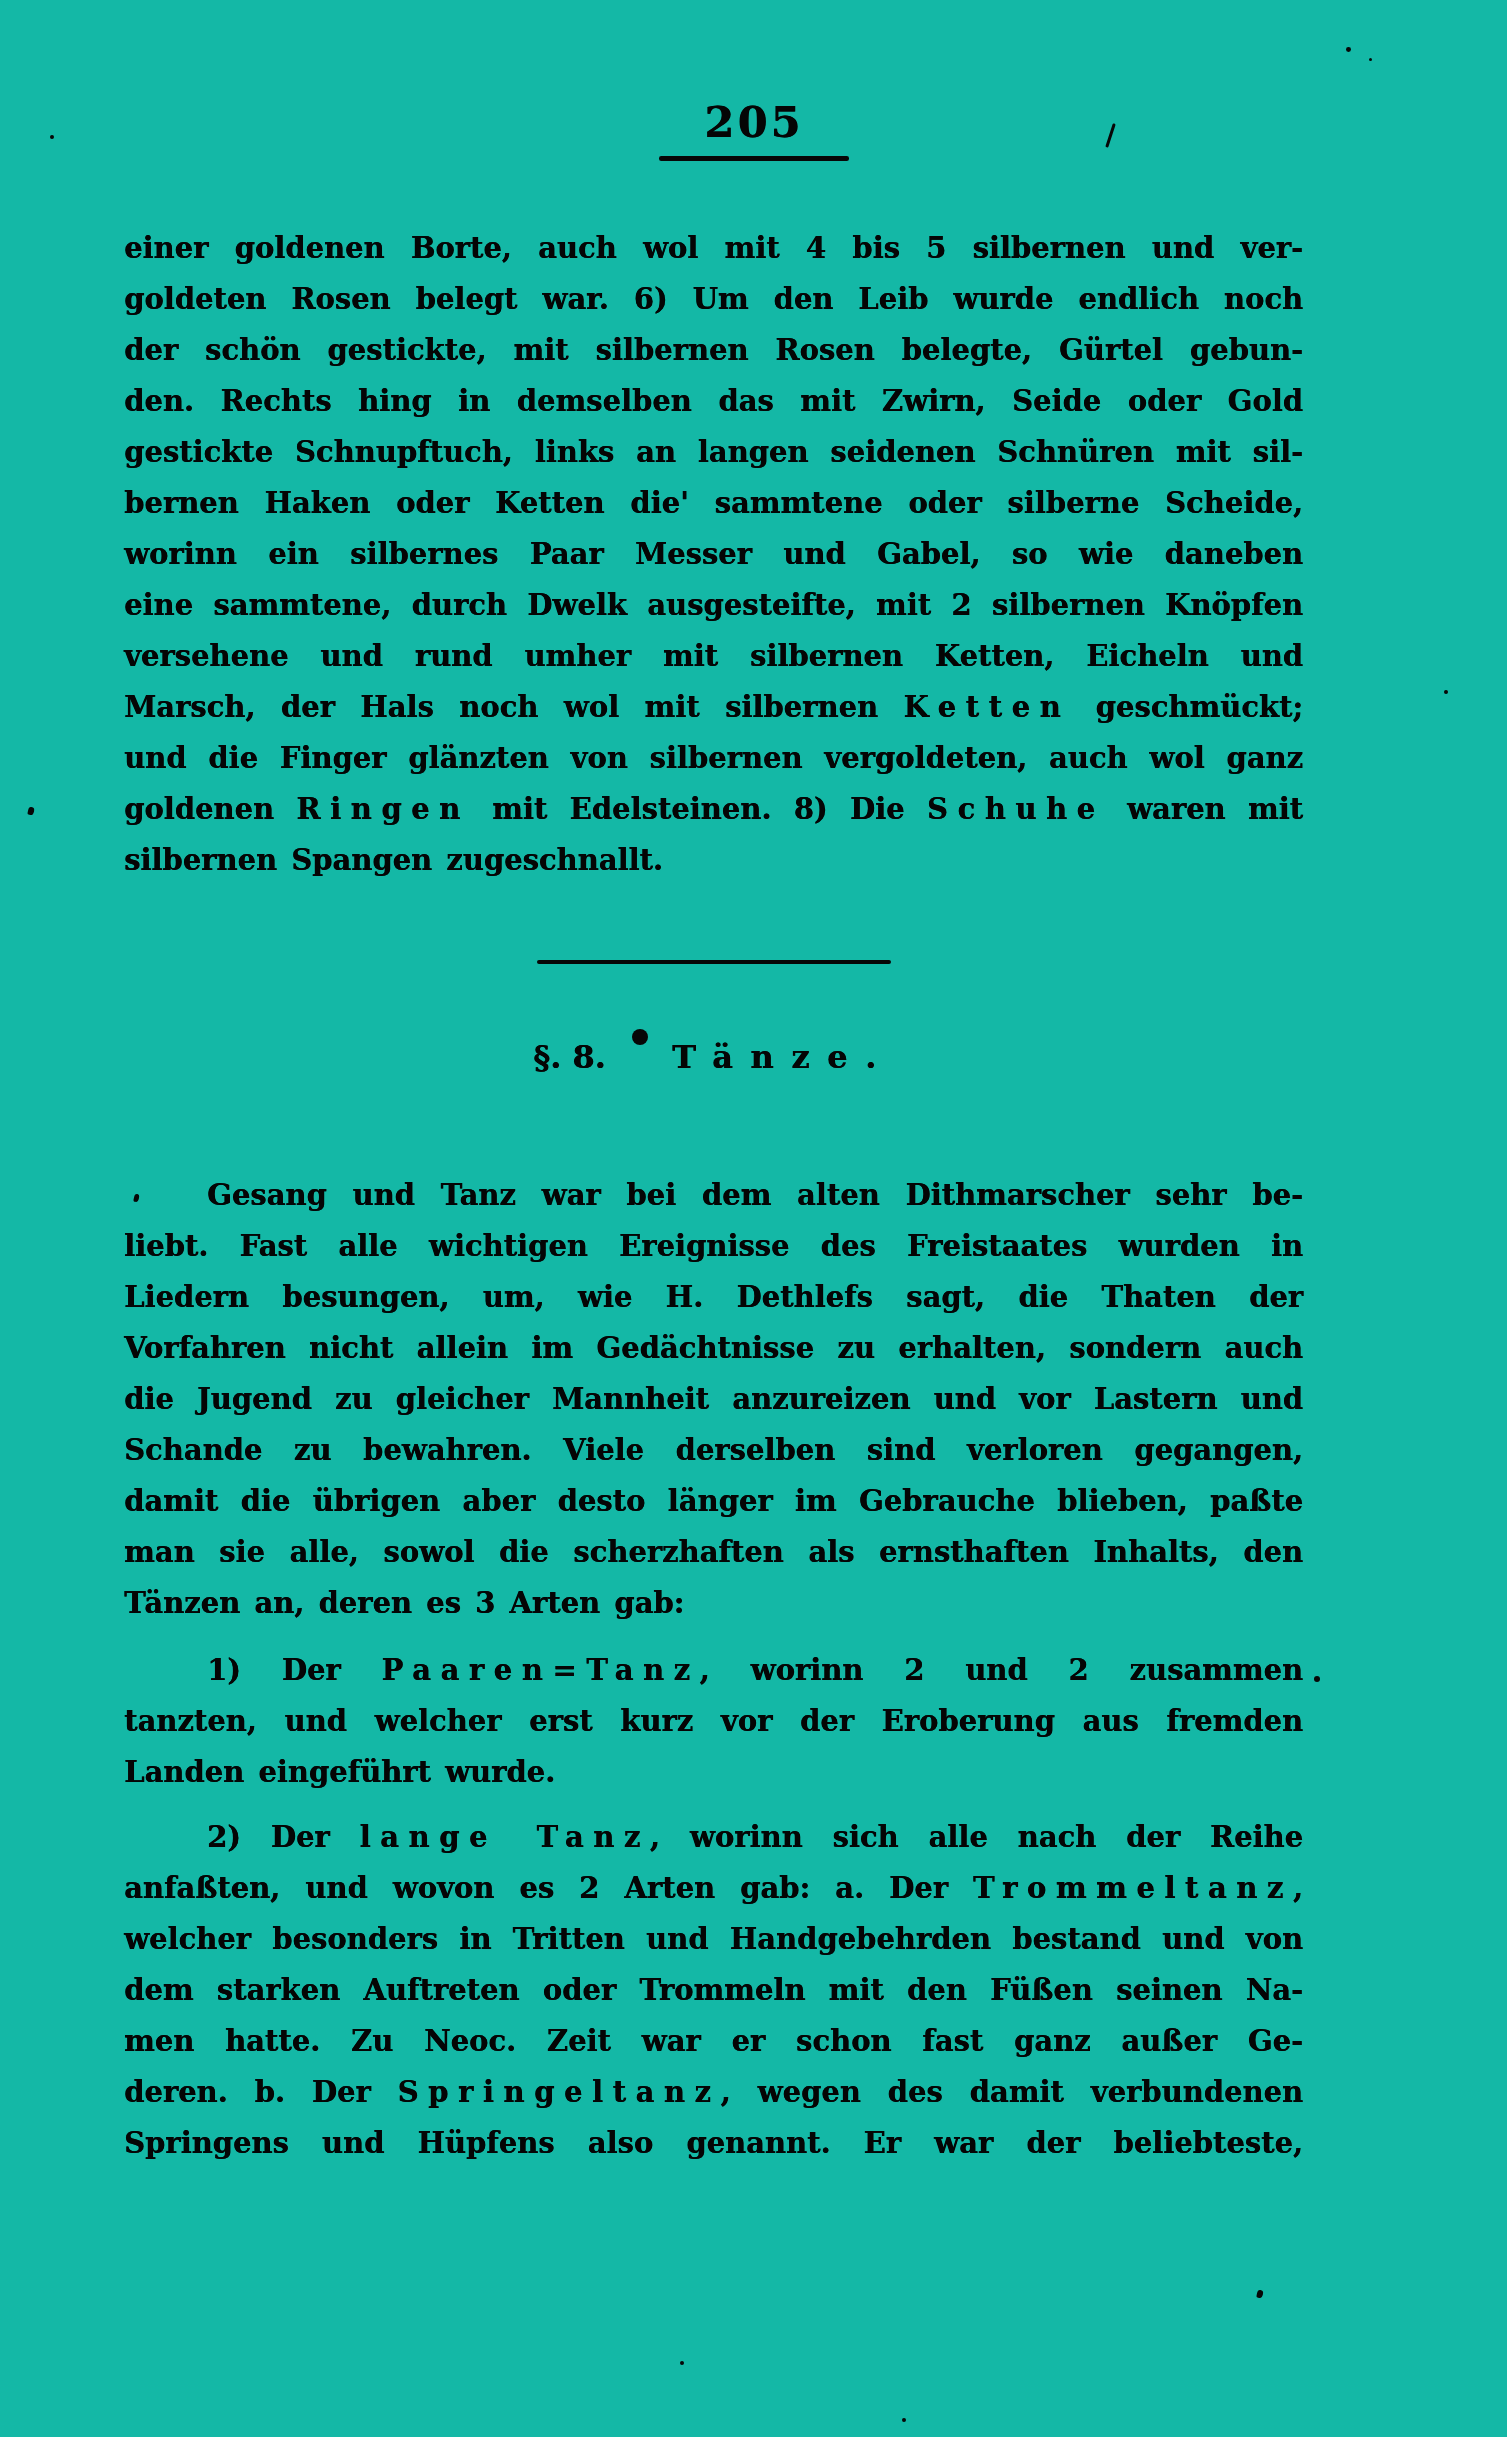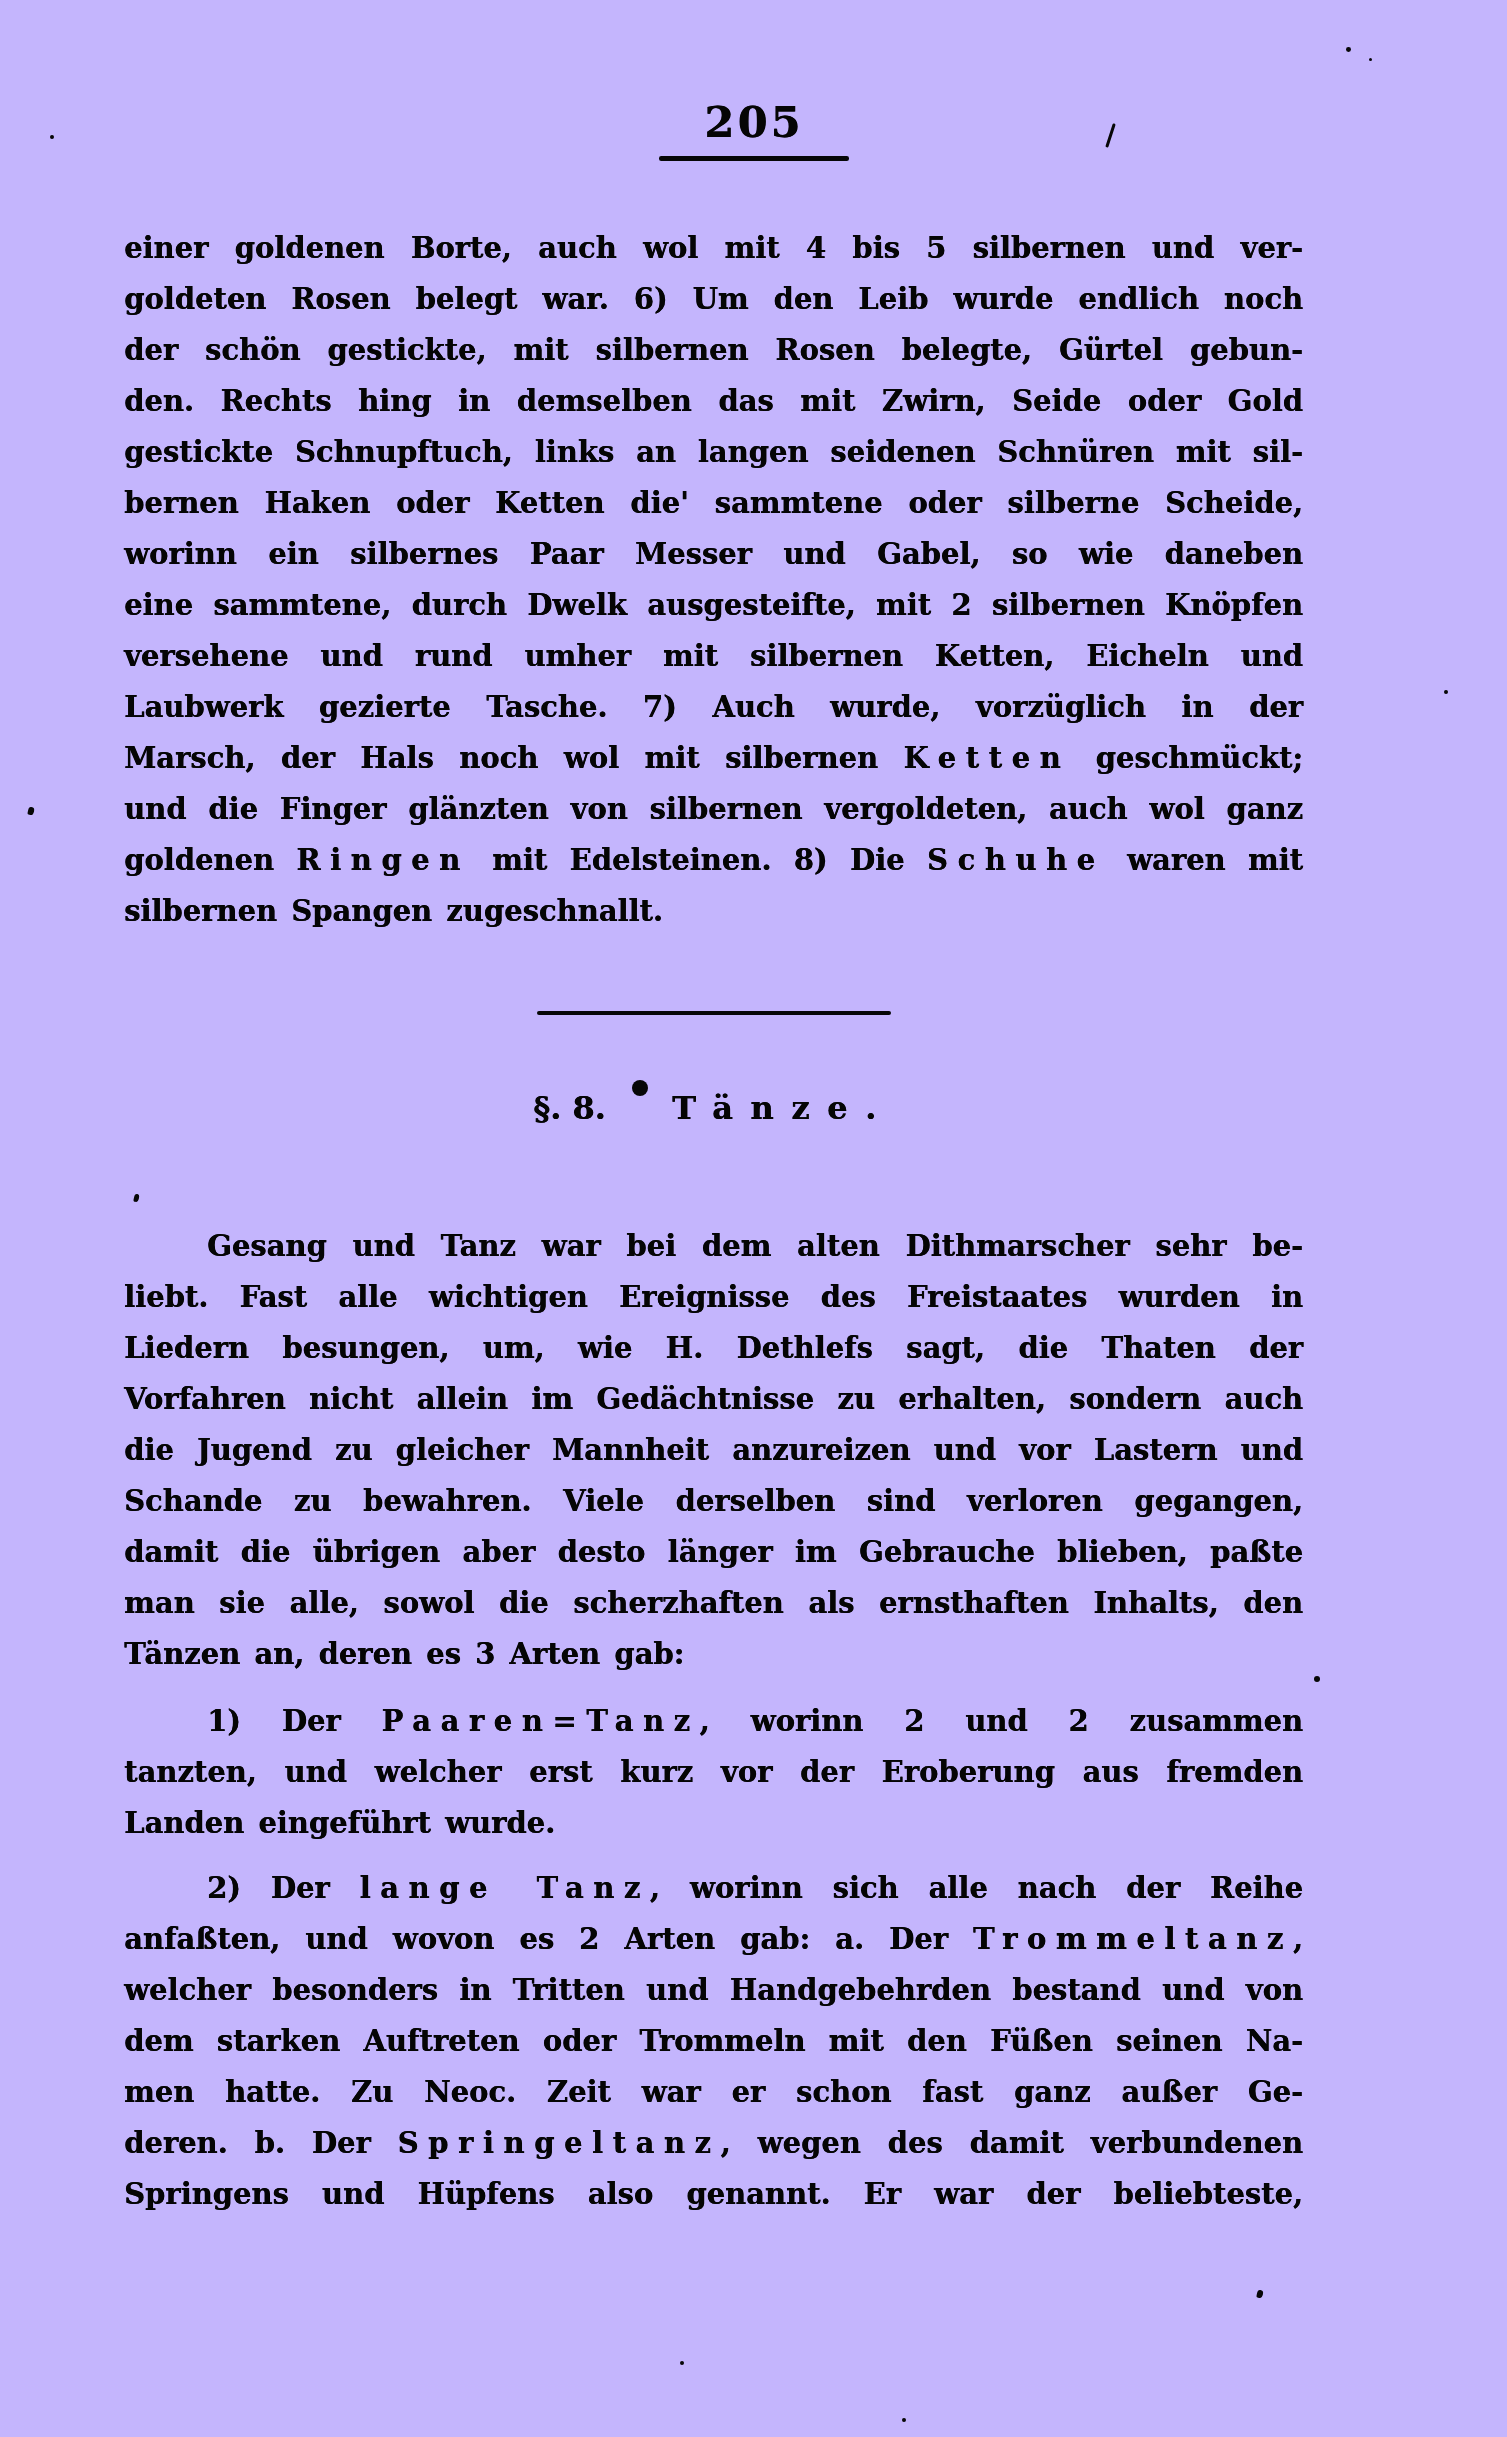--- a/index.html
+++ b/index.html
@@ -6,21 +6,21 @@
     margin: 0; padding: 0;
     background: #ffffff;
   }
   body {
     width: 1508px; height: 2438px;
     position: relative;
     overflow: hidden;
     font-family: "DejaVu Serif", "Liberation Serif", serif;
     color: #050505;
   }
-  .page { position: absolute; inset: 0; background: #c4b5fd; }
+  .page { position: absolute; inset: 0; background: #14b8a6; }
 
   
   .page-header {
     position: absolute;
     top: 97px; left: 0; width: 100%;
     text-align: center;
   }
   .page-number {
     font-size: 43px;
     font-weight: 700;
@@ -111,21 +111,20 @@
     <section class="para para-1">
         <div class="line"><span>einer goldenen Borte,  auch wol mit 4 bis 5 silbernen und ver-</span></div>
         <div class="line"><span>goldeten Rosen belegt war.  6) Um den Leib wurde endlich noch</span></div>
         <div class="line"><span>der schön gestickte, mit silbernen Rosen belegte, Gürtel gebun-</span></div>
         <div class="line"><span>den.  Rechts hing in demselben das mit Zwirn, Seide oder Gold</span></div>
         <div class="line"><span>gestickte Schnupftuch, links an langen seidenen Schnüren mit sil-</span></div>
         <div class="line"><span>bernen Haken oder Ketten die' sammtene oder silberne Scheide,</span></div>
         <div class="line"><span>worinn ein silbernes Paar Messer und Gabel, so wie daneben</span></div>
         <div class="line"><span>eine sammtene, durch Dwelk ausgesteifte, mit 2 silbernen Knöpfen</span></div>
         <div class="line"><span>versehene und rund umher mit silbernen Ketten, Eicheln und</span></div>
-        <div class="line"><span>Laubwerk gezierte Tasche.  7) Auch wurde, vorzüglich in der</span></div>
         <div class="line"><span>Marsch, der Hals noch wol mit silbernen </span><span class="sperr">Ketten</span><span> geschmückt;</span></div>
         <div class="line"><span>und die Finger glänzten von silbernen vergoldeten, auch wol ganz</span></div>
         <div class="line"><span>goldenen </span><span class="sperr">Ringen</span><span> mit Edelsteinen.  8) Die </span><span class="sperr">Schuhe</span><span> waren mit</span></div>
         <div class="line short"><span>silbernen Spangen zugeschnallt.</span></div>
       </section>
 
     <div class="divider"></div>
 
     <h2 class="heading">
       <span class="h-prefix">§. 8.</span><span class="ink-dot"></span><span class="h-title">Tänze.</span>

